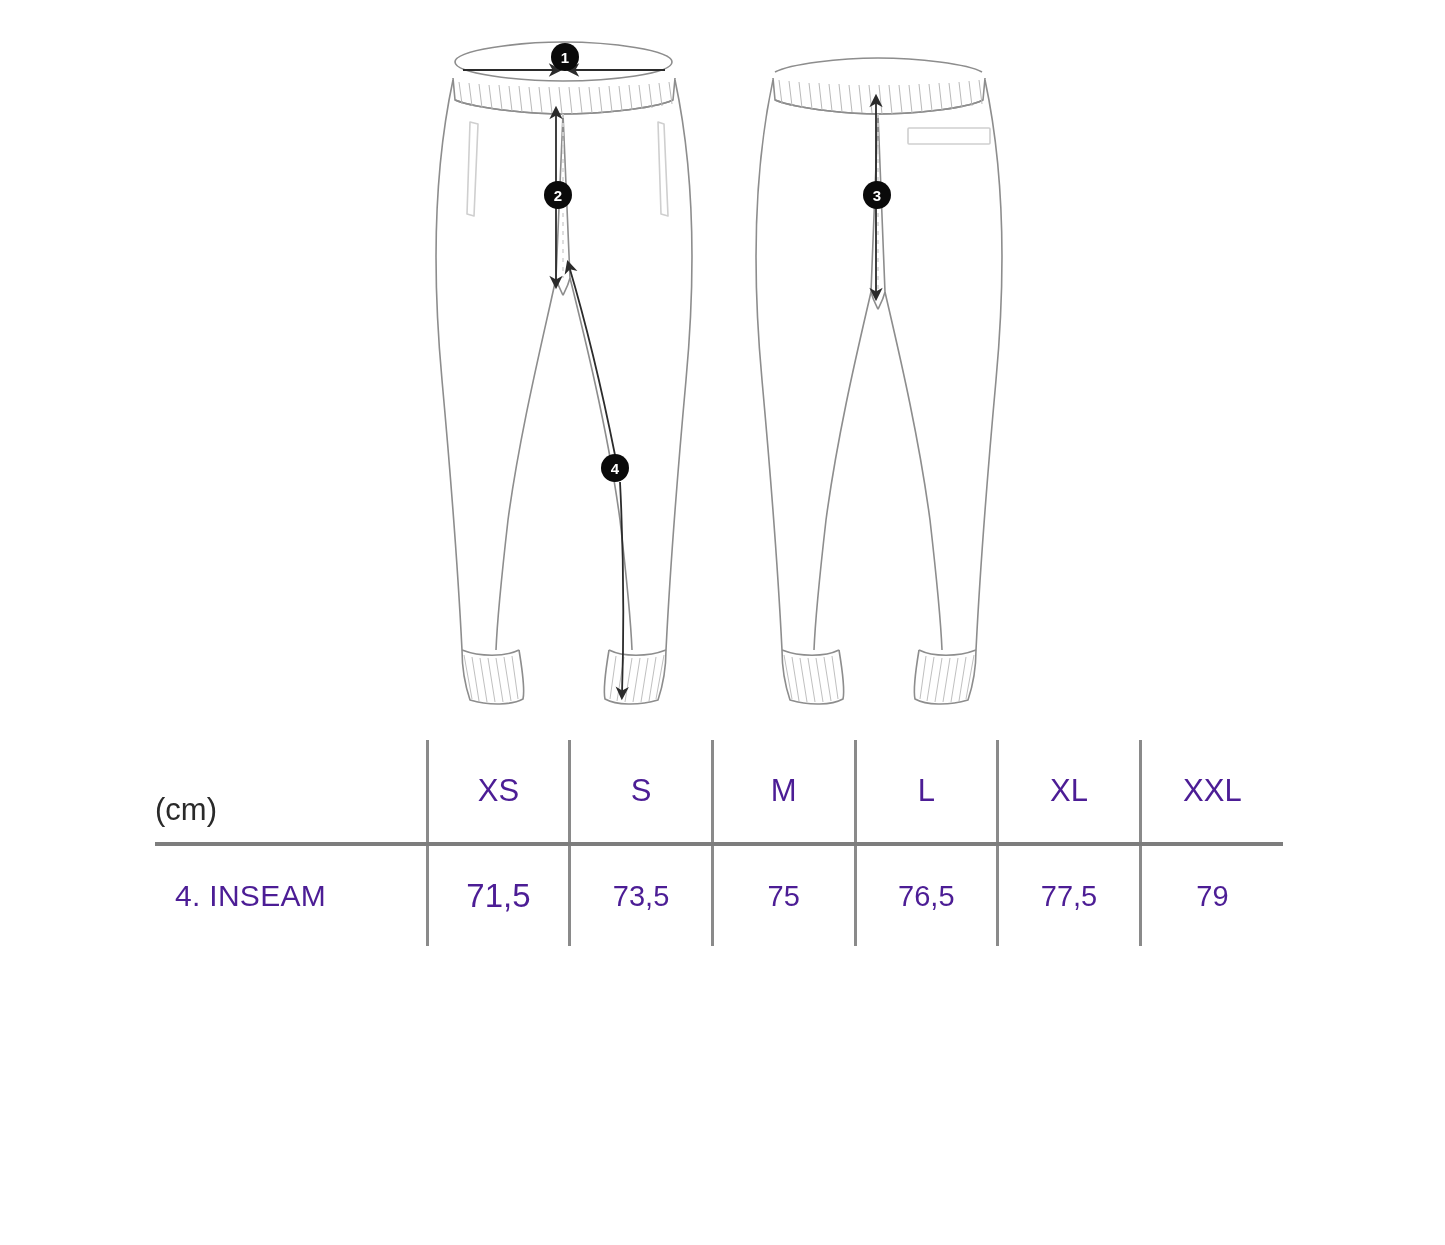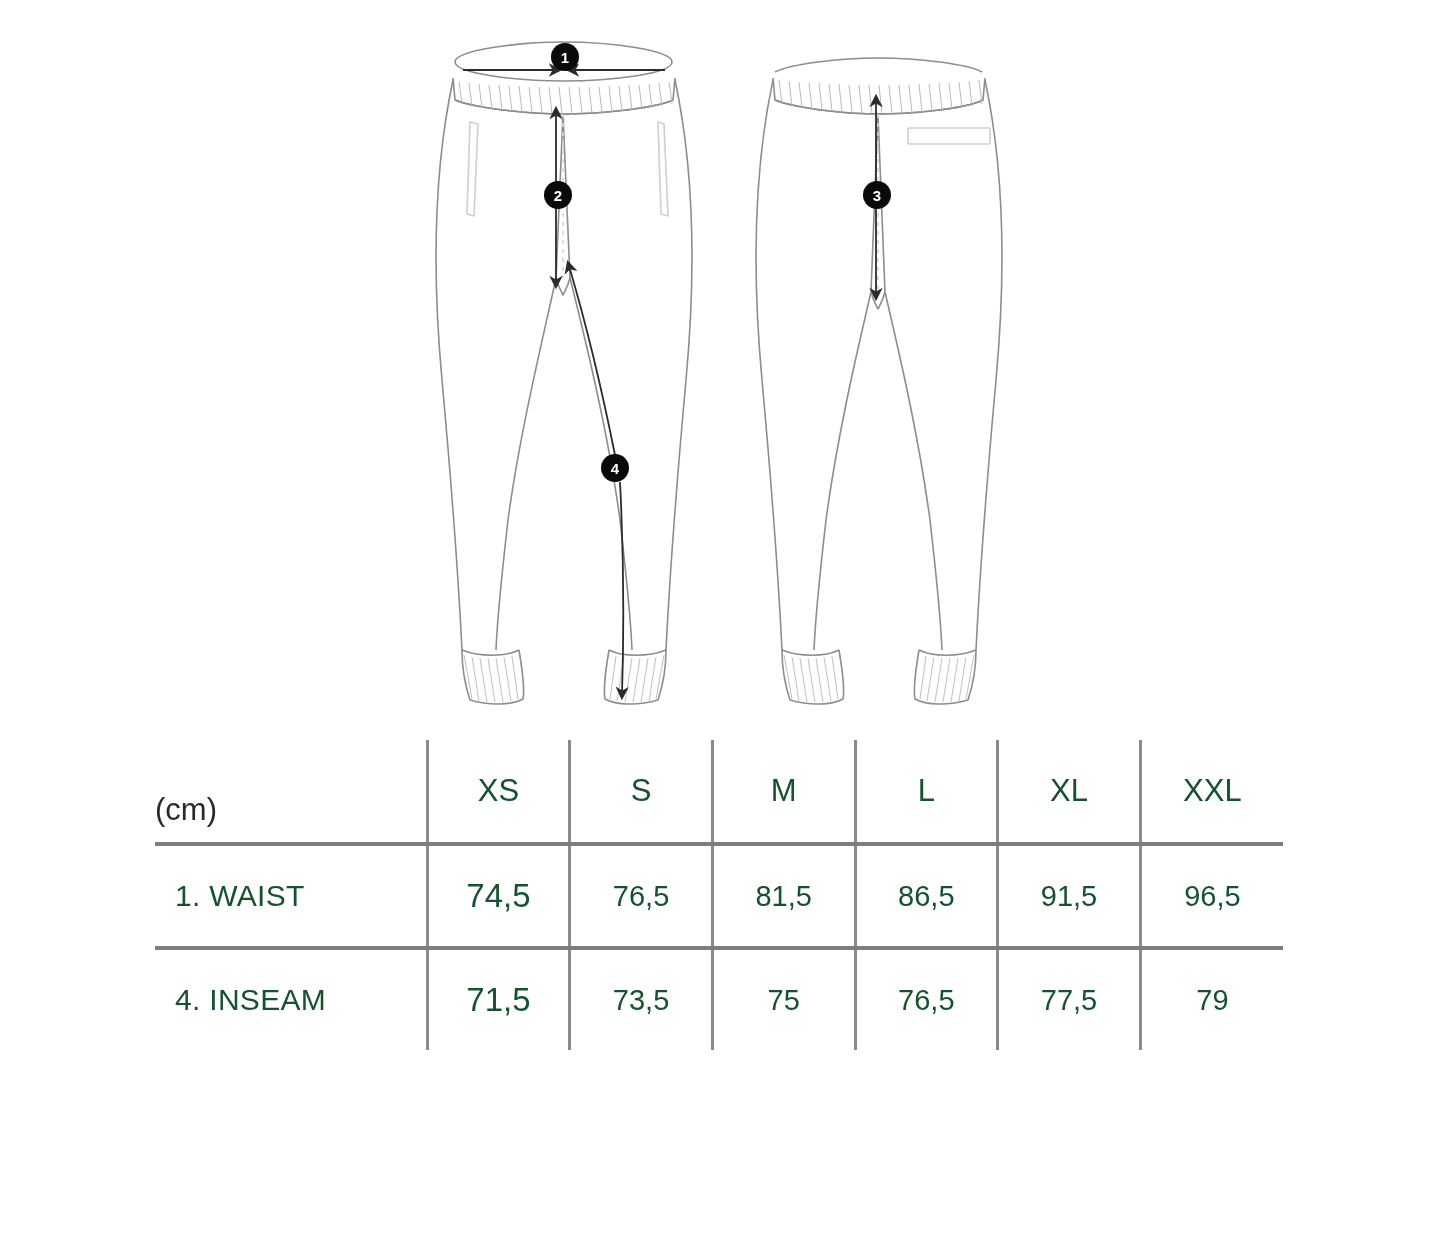--- a/index.html
+++ b/index.html
@@ -47,21 +47,21 @@
   #size-table col.label-col { width: 272px; }
   #size-table col.size-col  { width: 142.6px; }
 
   #size-table th, #size-table td {
     border: 0;
     padding: 0;
     height: 100px;
     vertical-align: middle;
     text-align: center;
     font-weight: normal;
-    color: #14532d;
+    color: #4c1d95;
   }
 
   
   #size-table tr.head-row th {
     border-bottom: 4px solid #7d7d7d;
     font-size: 31px;
     height: 88px;
   }
   #size-table tbody tr td {
     border-bottom: 4px solid #7d7d7d;
@@ -294,29 +294,20 @@
       <th class="vline">XS</th>
       <th class="vline">S</th>
       <th class="vline">M</th>
       <th class="vline">L</th>
       <th class="vline">XL</th>
       <th>XXL</th>
     </tr>
   </thead>
   <tbody>
     <tr>
-      <td class="row-label vline">1. WAIST</td>
-      <td class="vline big">74,5</td>
-      <td class="vline">76,5</td>
-      <td class="vline">81,5</td>
-      <td class="vline">86,5</td>
-      <td class="vline">91,5</td>
-      <td>96,5</td>
-    </tr>
-    <tr>
       <td class="row-label vline">4. INSEAM</td>
       <td class="vline big">71,5</td>
       <td class="vline">73,5</td>
       <td class="vline">75</td>
       <td class="vline">76,5</td>
       <td class="vline">77,5</td>
       <td>79</td>
     </tr>
   </tbody>
 </table>

